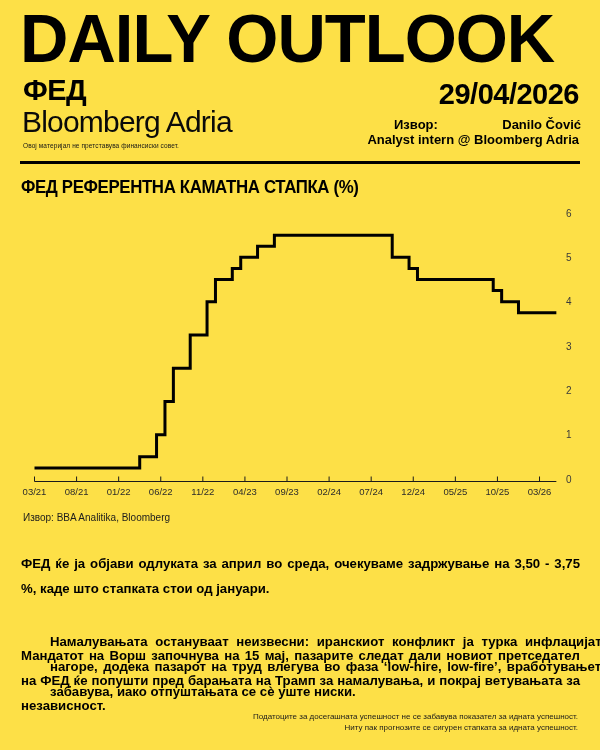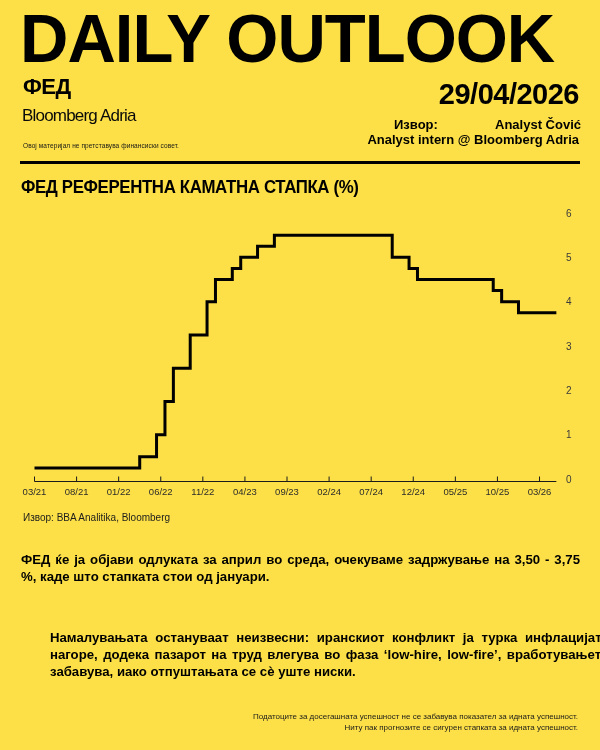--- a/index.html
+++ b/index.html
@@ -7,36 +7,36 @@
     position:relative;width:600px;height:750px;background:#fde047;
     font-family:"Liberation Sans",sans-serif;color:#000;overflow:hidden;
     margin:0 auto;
   }
   .abs{position:absolute;}
   .masthead{
     top:4px;left:20px;width:562px;
     font-size:68px;font-weight:700;letter-spacing:-1px;line-height:1;
     white-space:nowrap;transform:scaleX(.985);transform-origin:left top;
   }
-  .topic{top:76px;left:23px;font-size:22px;font-weight:700;line-height:1;letter-spacing:-.5px;}
-  .brand{top:107px;left:22px;font-size:17px;font-weight:400;letter-spacing:-.8px;line-height:1;color:#0a0a0a;}
+  .topic{top:76px;left:23px;font-size:29px;font-weight:700;line-height:1;letter-spacing:-.5px;}
+  .brand{top:107px;left:22px;font-size:30px;font-weight:400;letter-spacing:-.8px;line-height:1;color:#0a0a0a;}
   .disclaimer{top:142px;left:23px;font-size:6.5px;font-weight:400;color:#161616;letter-spacing:.1px;}
   .date{top:80px;right:21px;font-size:29px;font-weight:700;letter-spacing:-.5px;line-height:1;}
   .author-row{top:117px;left:394px;width:187px;display:flex;justify-content:space-between;
     font-size:13px;font-weight:700;line-height:15px;}
   .author-role{top:132px;right:21px;font-size:13px;font-weight:700;line-height:15px;text-align:right;}
   .rule{top:161px;left:20px;width:560px;height:3px;background:#000;}
   .section-title{
     top:176px;left:21px;font-size:18.5px;font-weight:700;letter-spacing:-.4px;
     white-space:nowrap;transform:scaleX(.91);transform-origin:left top;
   }
   .chart-wrap{top:195px;left:0;width:600px;height:315px;}
   svg text{font-family:"Liberation Sans",sans-serif;}
   .source{top:512px;left:23px;font-size:10px;color:#1c1c1c;letter-spacing:0;}
-  .para{left:21px;width:559px;font-size:13.2px;font-weight:700;line-height:17px;
+  .para{left:21px;width:559px;font-size:13.2px;font-weight:700;line-height:25px;
     text-align:justify;text-justify:inter-word;}
   .p1{top:538px;}
   .p2{top:616px;margin-left:29px;}
   .p3{top:630px;}
   .footnote{top:711px;right:22px;width:420px;font-size:8px;line-height:11px;
     text-align:right;color:#1a1a1a;font-weight:400;}
 </style>
 </head>
 <body>
 
@@ -44,21 +44,21 @@
 
   <div class="abs masthead">DAILY OUTLOOK</div>
 
   <div class="abs topic">ФЕД</div>
   <div class="abs brand">Bloomberg Adria</div>
   <div class="abs disclaimer">Овој материјал не претставува финансиски совет.</div>
 
   <div class="abs date">29/04/2026</div>
   <div class="abs author-row">
     <span>Извор:</span>
-    <span>Analyst Čović</span>
+    <span>Danilo Čović</span>
   </div>
   <div class="abs author-role">Analyst intern @ Bloomberg Adria</div>
 
   <div class="abs rule"></div>
 
   <div class="abs section-title">ФЕД РЕФЕРЕНТНА КАМАТНА СТАПКА (%)</div>
 
   <div class="abs chart-wrap">
     <svg id="chart-svg" width="600" height="315" viewBox="0 0 600 315">
         <path d="M 34.5 286.5 H 556.354" stroke="#1a1a1a" stroke-width="1.2" fill="none"></path>
@@ -96,19 +96,20 @@
         <text x="566" y="65.83500000000001" font-size="10" fill="#3a3a3a">5</text>
         <text x="566" y="21.50200000000001" font-size="10" fill="#3a3a3a">6</text>
         <path d="M 34.5 272.91675 H 139.71249999999998 V 261.8335 H 156.54649999999998 V 239.667 H 164.9635 V 206.41725 H 173.38049999999998 V 173.16750000000002 H 190.2145 V 139.91775 H 207.0485 V 106.668 H 215.4655 V 84.50150000000002 H 232.2995 V 73.41825 H 240.7165 V 62.33500000000001 H 257.5505 V 51.251750000000015 H 274.3845 V 40.168499999999995 H 392.22249999999997 V 62.33500000000001 H 409.05649999999997 V 73.41825 H 417.4735 V 84.50150000000002 H 493.2265 V 95.58475000000001 H 501.6435 V 106.668 H 518.4775 V 117.75125 H 556.354" stroke="#000000" stroke-width="3" fill="none" stroke-linejoin="miter" stroke-linecap="butt"></path>
       </svg>
   </div>
 
   <div class="abs source">Извор: BBA Analitika, Bloomberg</div>
 
   <p class="abs para p1">ФЕД ќе ја објави одлуката за април во среда, очекуваме задржување на 3,50 - 3,75 %, каде што стапката стои од јануари.</p>
   <p class="abs para p2">Намалувањата остануваат неизвесни: иранскиот конфликт ја турка инфлацијата нагоре, додека пазарот на труд влегува во фаза ‘low-hire, low-fire’, вработувањето забавува, иако отпуштањата се сѐ уште ниски.</p>
+  <p class="abs para p3">Мандатот на Ворш започнува на 15 мај, пазарите следат дали новиот претседател на ФЕД ќе попушти пред барањата на Трамп за намалувања, и покрај ветувањата за независност.</p>
 
   <div class="abs footnote">
     <div>Податоците за досегашната успешност не се забавува показател за идната успешност.</div>
     <div>Ниту пак прогнозите се сигурен стапката за идната успешност.</div>
   </div>
 
 </div>
 
 </body></html>

